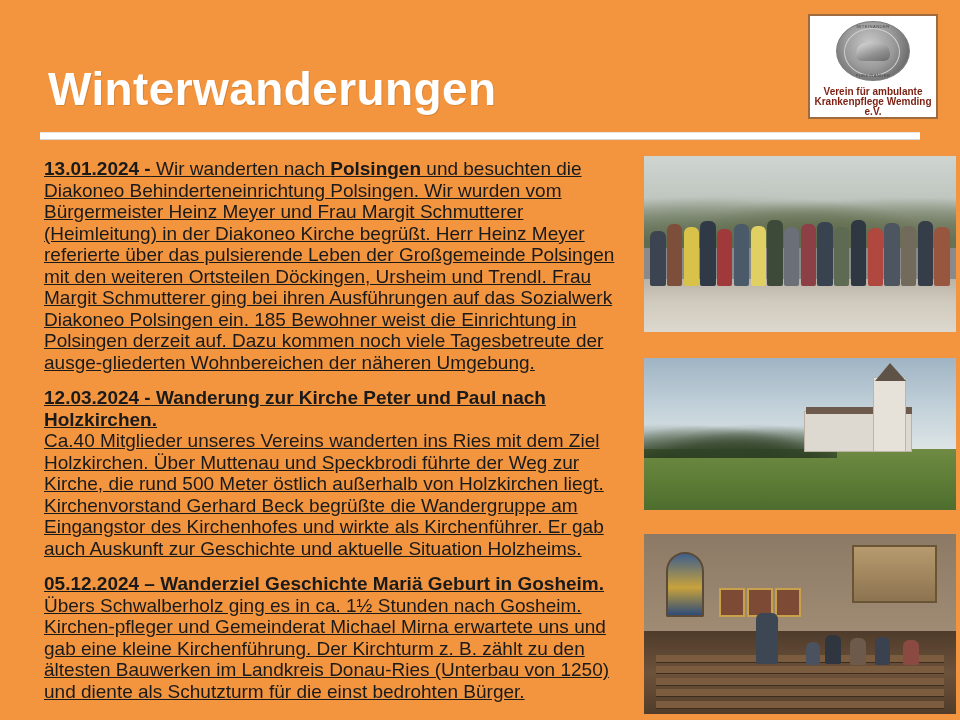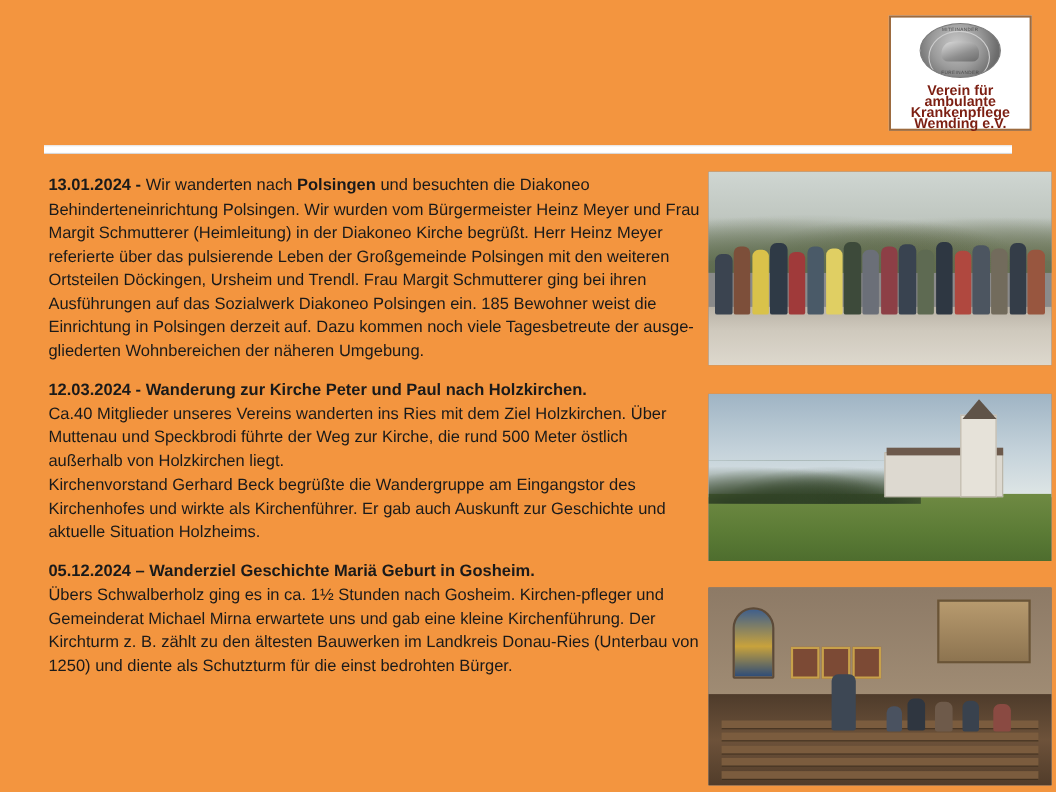--- a/index.html
+++ b/index.html
@@ -78,21 +78,21 @@
     bottom: 2px;
     left: 0;
     width: 100%;
     text-align: center;
     font-size: 4.2px;
     letter-spacing: 0.4px;
     color: #4a4a4a;
   }
   .logo-caption {
     margin-top: 6px;
-    font-size: 13px;
+    font-size: 10px;
     line-height: 10px;
     color: #7c1f12;
     text-align: center;
     font-weight: bold;
     width: 122px;
   }
   
   .title {
     position: absolute;
     left: 48px;
@@ -115,24 +115,25 @@
   }
   
   .text-col {
     position: absolute;
     left: 44px;
     top: 158px;
     width: 592px;
     color: #1a1a1a;
   }
   .para {
-    font-size: 15px;
+    font-size: 19px;
     line-height: 21.5px;
     margin-bottom: 14px;
     text-align: left;
+    text-decoration: underline;
   }
   .para:last-child { margin-bottom: 0; }
   .para .lead {
     font-weight: bold;
   }
   .para .bold {
     font-weight: bold;
   }
   
   .photo {
@@ -319,20 +320,21 @@
       <div class="logo-text-top">MITEINANDER</div>
       <div class="hands"></div>
       <div class="logo-text-bottom">FÜREINANDER</div>
     </div>
     <div class="logo-caption">
       <div>Verein für ambulante</div>
       <div>Krankenpflege Wemding e.V.</div>
     </div>
   </div>
 
+  <div class="title">Winterwanderungen</div>
   <div class="title-rule"></div>
 
   <div class="text-col">
 
     <div class="para">
       <span class="lead">13.01.2024 -</span><span> Wir wanderten nach </span><span class="bold">Polsingen</span><span> und besuchten die Diakoneo Behinderteneinrichtung Polsingen. Wir wurden vom  Bürgermeister Heinz Meyer und Frau Margit Schmutterer (Heimleitung) in der Diakoneo Kirche begrüßt. Herr Heinz Meyer referierte über das pulsierende Leben der Großgemeinde Polsingen mit den weiteren Ortsteilen Döckingen, Ursheim und Trendl. Frau Margit Schmutterer ging bei ihren Ausführungen auf das Sozialwerk Diakoneo Polsingen ein. 185 Bewohner weist die Einrichtung in Polsingen derzeit auf. Dazu kommen noch viele Tagesbetreute der ausge-gliederten Wohnbereichen der näheren Umgebung.</span>
     </div>
 
     <div class="para">
       <span class="lead">12.03.2024 -</span><span class="bold"> Wanderung zur Kirche Peter und Paul nach Holzkirchen.</span><br>

